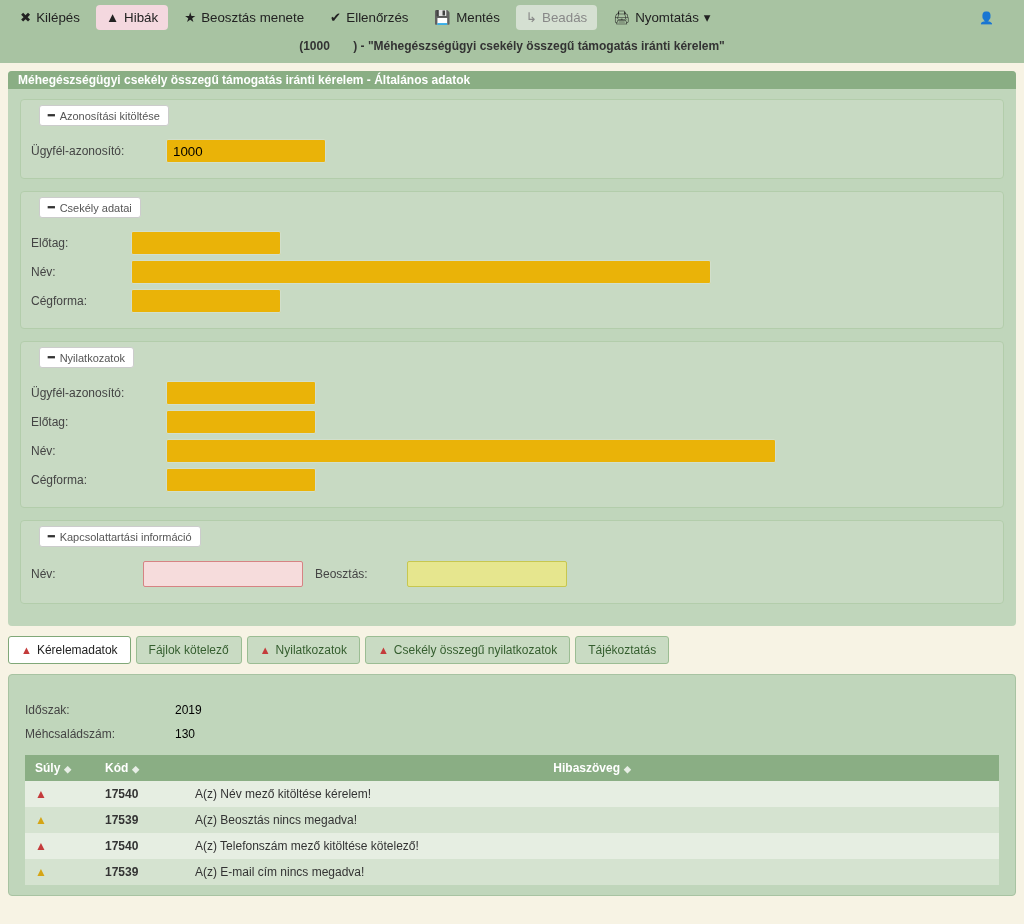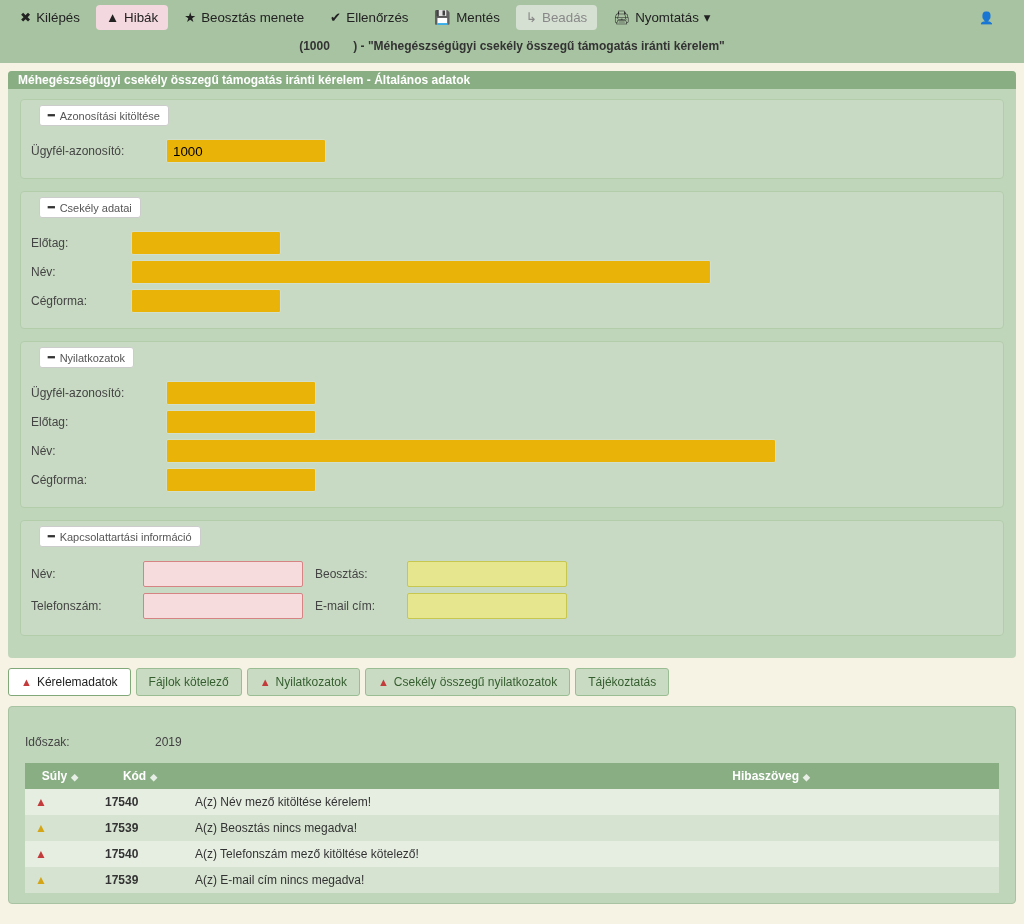--- a/index.html
+++ b/index.html
@@ -160,34 +160,34 @@
   }
 
   
   .data-panel {
     background: #c0d6bb;
     border: 1px solid #a8c3a2;
     border-radius: 4px;
     padding: 18px 16px 10px 16px;
     margin-top: 10px;
   }
-  .data-row { display: flex; margin: 10px 0;}
+  .data-row { display: flex; gap: 20px; margin: 10px 0;}
   .data-row .dlabel { width: 130px; color: #444;}
-  .data-row .dval { color: #404040; }
+  .data-row .dval { color: #000000; }
 
   table.err-table {
     width: 100%;
     border-collapse: collapse;
     margin-top: 14px;
     font-size: 12px;
   }
   table.err-table thead th {
     background: #8aae84;
     color: #fff;
-    text-align: center;
+    text-align: left;
     padding: 6px 10px;
     font-weight: bold;
   }
   table.err-table tbody td {
     padding: 6px 10px;
     color: #333;
   }
   table.err-table tbody tr.alt { background: #d5e3d0; }
   table.err-table tbody tr     { background: #e6eee2; }
   .sev-err  { color: #c43b3b; }
@@ -299,26 +299,20 @@
         <div class="group-legend">
           <span class="minus">━</span>
           <span>Kapcsolattartási információ</span>
         </div>
         <div class="contact-row">
           <label class="left">Név:</label>
           <input class="input-req-red" style="">
           <label class="right">Beosztás:</label>
           <input class="input-req-yellow" style="">
         </div>
-        <div class="contact-row">
-          <label class="left">Telefonszám:</label>
-          <input class="input-req-red" style="">
-          <label class="right">E-mail cím:</label>
-          <input class="input-req-yellow" style="">
-        </div>
       </div>
 
     </div>
   </div>
 
   <div class="tabs">
     <div class="tab active">
       <span class="warn-tri">▲</span>
       <span>Kérelemadatok</span>
     </div>
@@ -335,20 +329,24 @@
     </div>
     <div class="tab">
       <span>Tájékoztatás</span>
     </div>
   </div>
 
   <div class="data-panel">
     <div class="data-row">
       <div class="dlabel">Időszak:</div>
       <div class="dval">2019</div>
+    </div>
+    <div class="data-row">
+      <div class="dlabel">Méhcsaládszám:</div>
+      <div class="dval">130</div>
     </div>
 
     <table class="err-table">
       <thead>
         <tr>
           <th style="width:70px">
             <span>Súly</span><span class="sort">◆</span>
           </th>
           <th style="width:90px">
             <span>Kód</span><span class="sort">◆</span>

